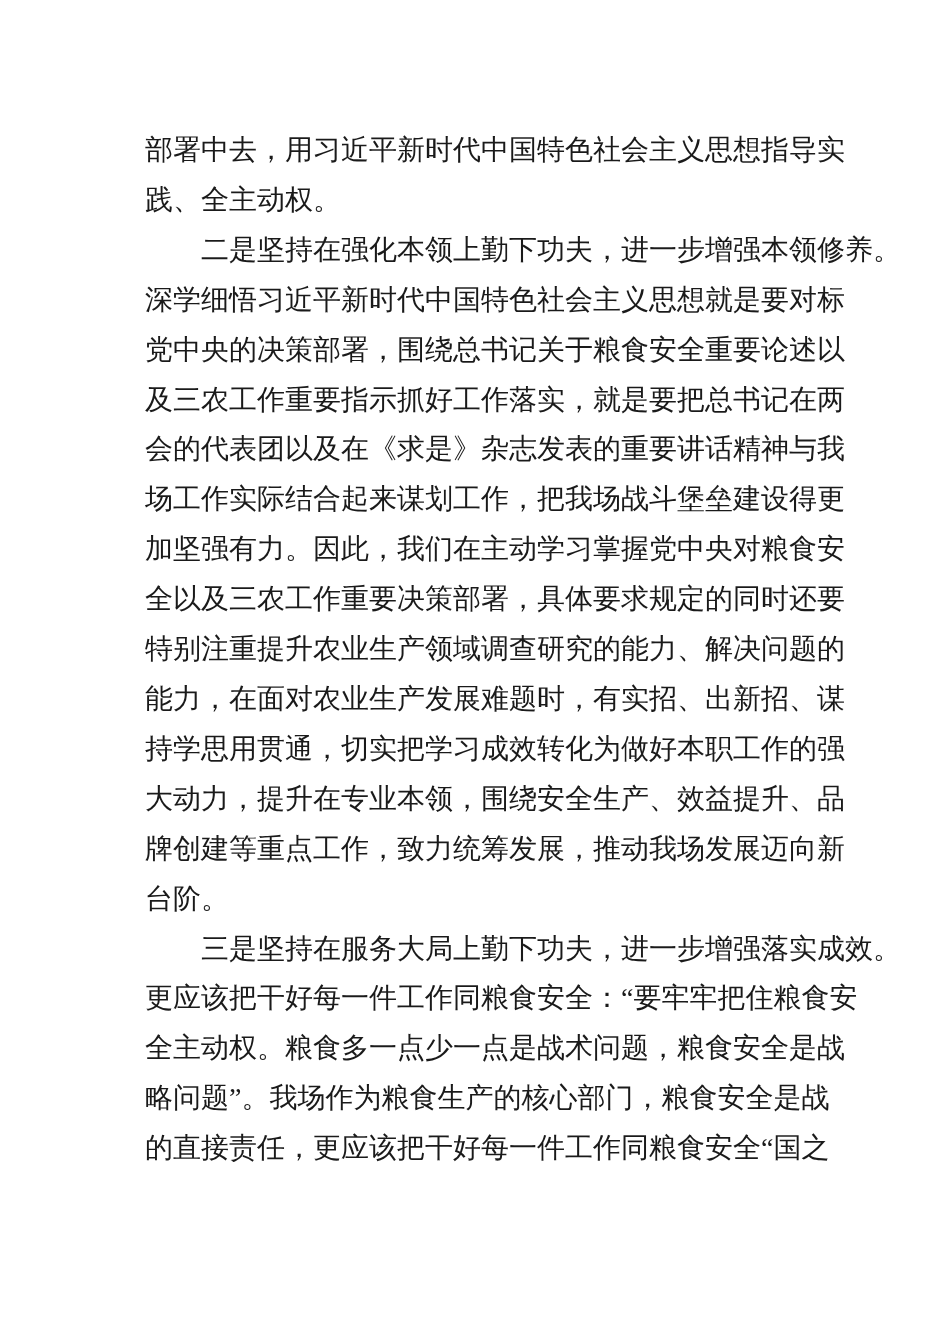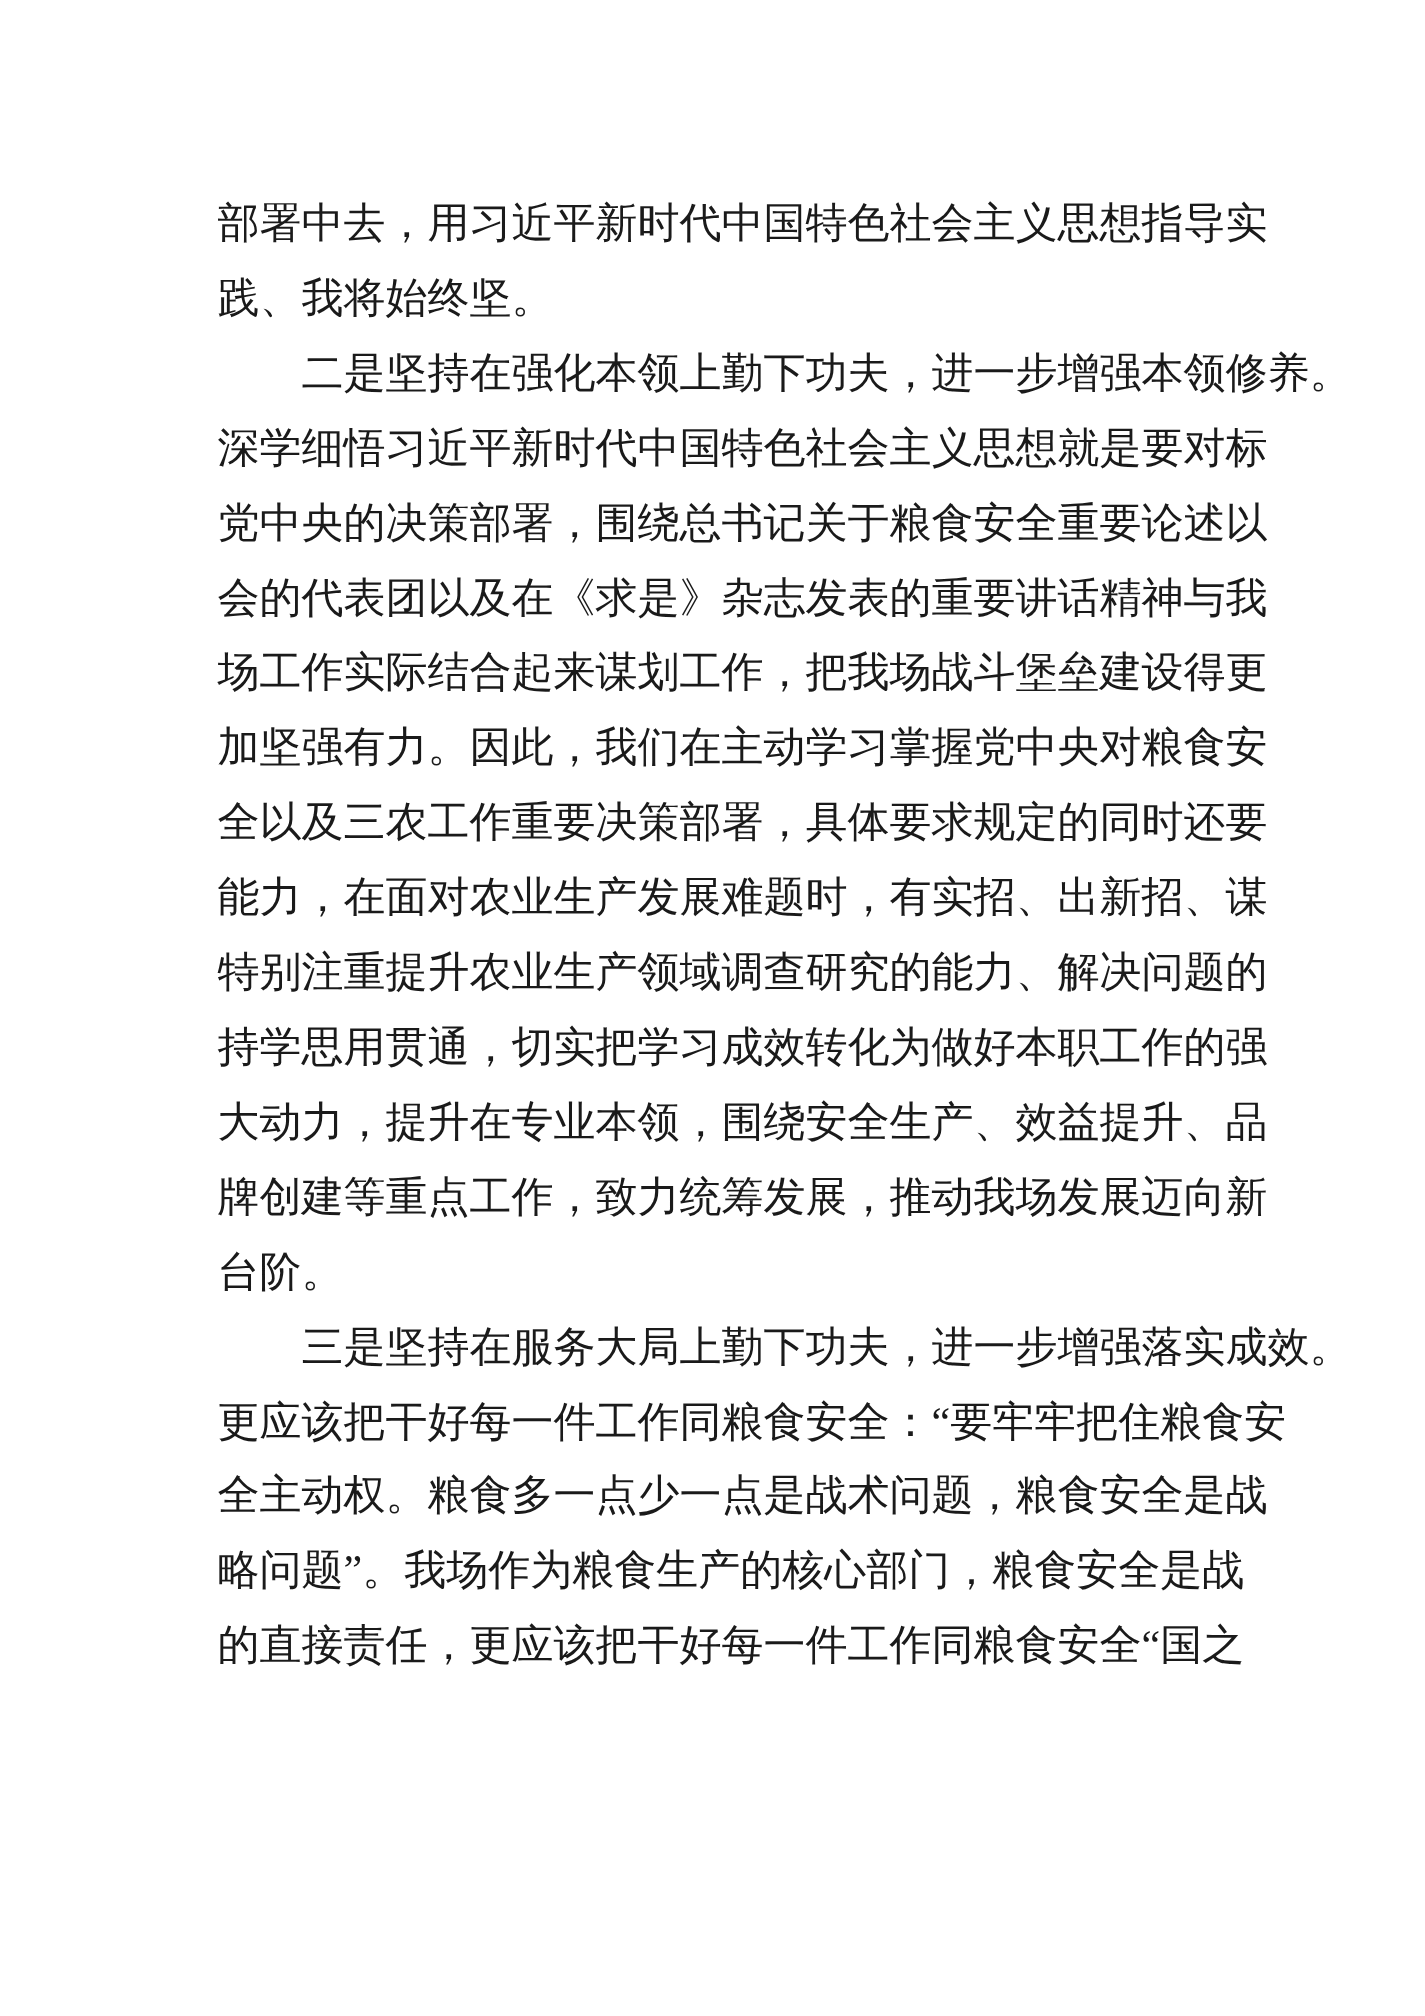--- a/index.html
+++ b/index.html
@@ -39,30 +39,31 @@
     text-indent: 56px;
     font-family: Liberation Serif, serif;
   }
 </style>
 </head>
 <body>
 
 <div class="page">
   <div class="text-block">
     <div class="line">部署中去，用习近平新时代中国特色社会主义思想指导实</div>
-    <div class="line">践、我将始终坚。</div>
+    <div class="line">践、全主动权。</div>
     <div class="line indent">二是坚持在强化本领上勤下功夫，进一步增强本领修养。</div>
     <div class="line">深学细悟习近平新时代中国特色社会主义思想就是要对标</div>
     <div class="line">党中央的决策部署，围绕总书记关于粮食安全重要论述以</div>
+    <div class="line">及三农工作重要指示抓好工作落实，就是要把总书记在两</div>
     <div class="line">会的代表团以及在《求是》杂志发表的重要讲话精神与我</div>
     <div class="line">场工作实际结合起来谋划工作，把我场战斗堡垒建设得更</div>
     <div class="line">加坚强有力。因此，我们在主动学习掌握党中央对粮食安</div>
     <div class="line">全以及三农工作重要决策部署，具体要求规定的同时还要</div>
+    <div class="line">特别注重提升农业生产领域调查研究的能力、解决问题的</div>
     <div class="line">能力，在面对农业生产发展难题时，有实招、出新招、谋</div>
-    <div class="line">特别注重提升农业生产领域调查研究的能力、解决问题的</div>
     <div class="line">持学思用贯通，切实把学习成效转化为做好本职工作的强</div>
     <div class="line">大动力，提升在专业本领，围绕安全生产、效益提升、品</div>
     <div class="line">牌创建等重点工作，致力统筹发展，推动我场发展迈向新</div>
     <div class="line">台阶。</div>
     <div class="line indent">三是坚持在服务大局上勤下功夫，进一步增强落实成效。</div>
     <div class="line">更应该把干好每一件工作同粮食安全：“要牢牢把住粮食安</div>
     <div class="line">全主动权。粮食多一点少一点是战术问题，粮食安全是战</div>
     <div class="line">略问题”。我场作为粮食生产的核心部门，粮食安全是战</div>
     <div class="line">的直接责任，更应该把干好每一件工作同粮食安全“国之</div>
   </div>

